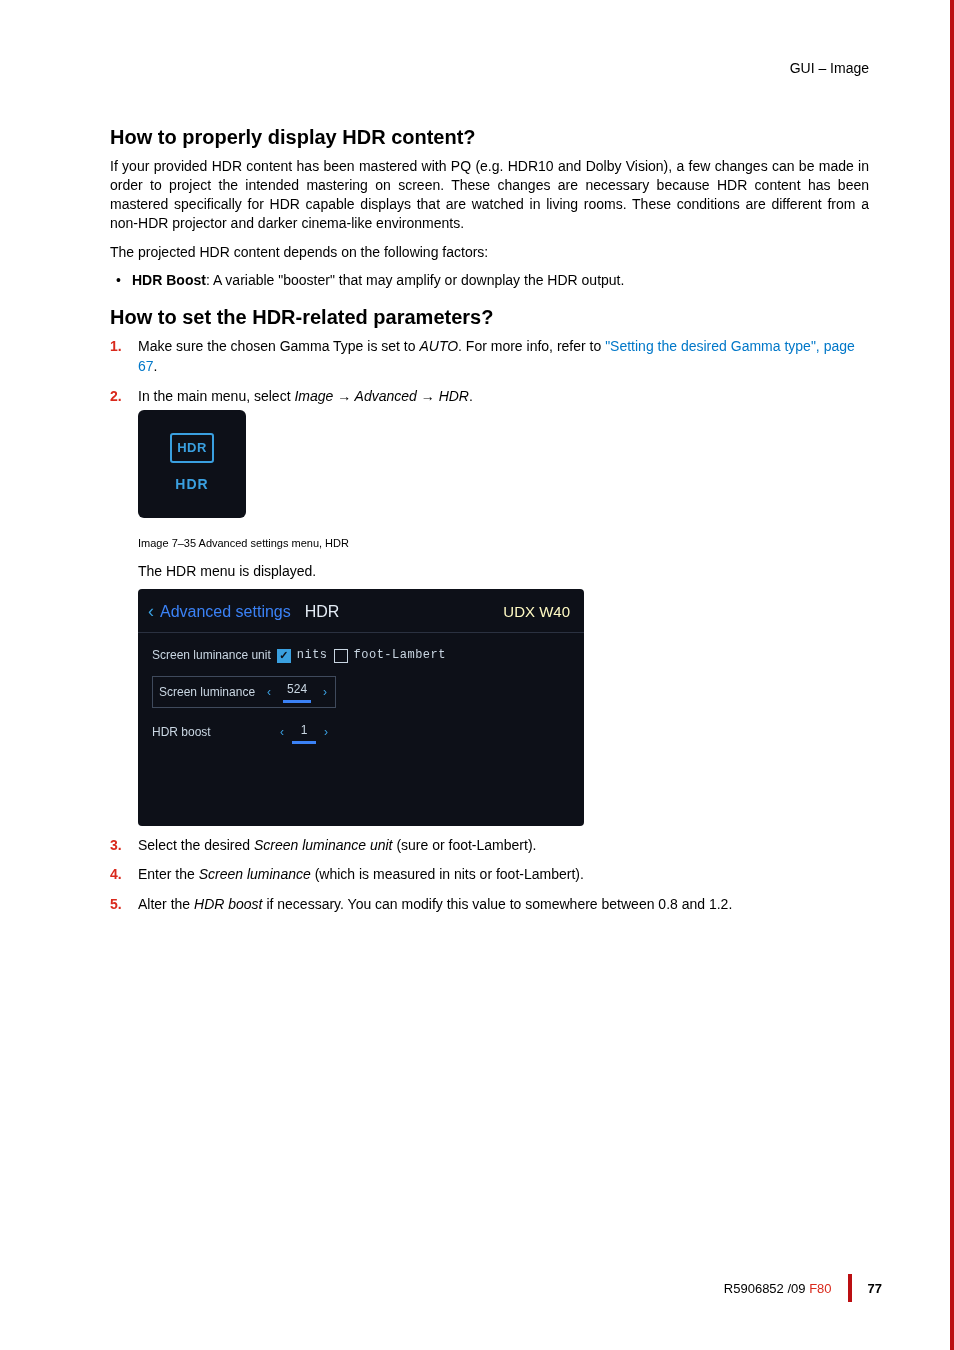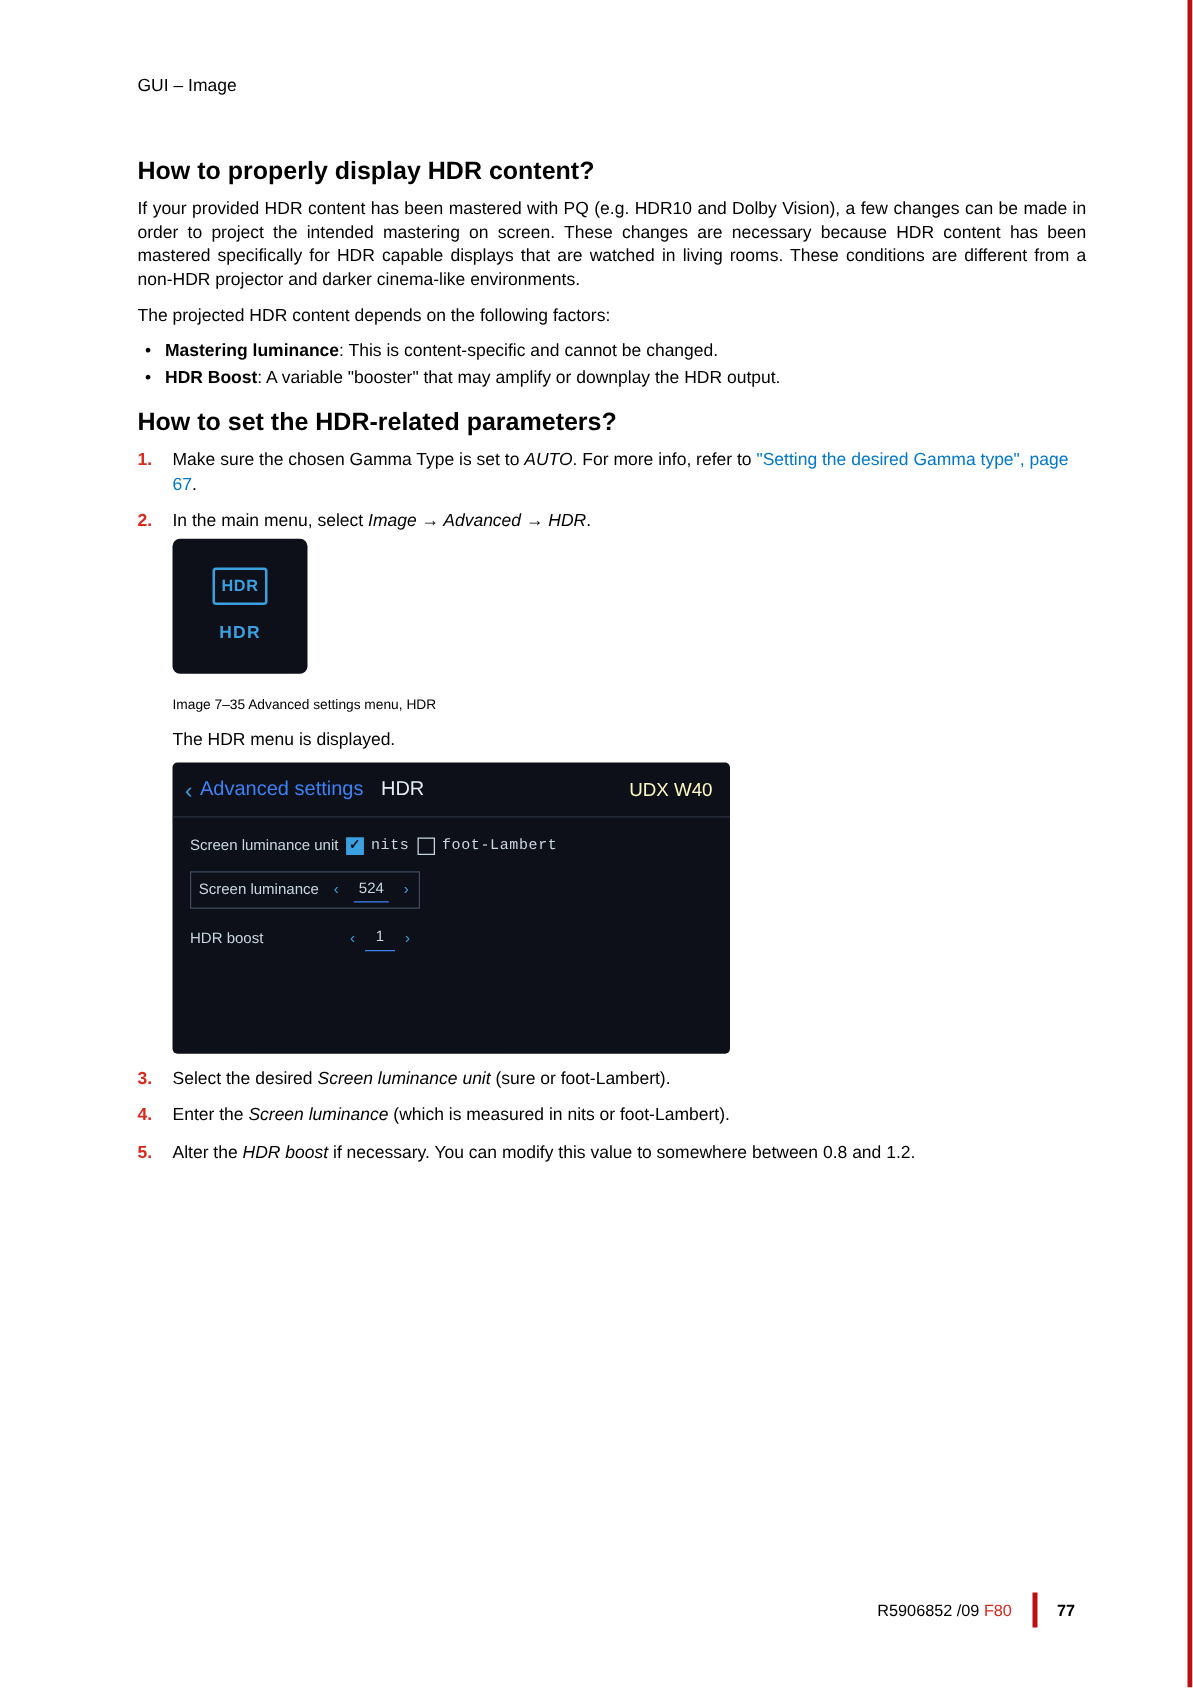--- a/index.html
+++ b/index.html
@@ -11,21 +11,21 @@
     color: #000;
     padding: 60px 85px 50px 110px;
   }
   .red-bar {
     position: absolute;
     top: 0; right: 0;
     width: 4px; height: 100%;
     background: #bb0f12;
   }
   .top-row {
-    text-align: left;
+    text-align: right;
     font-size: 14px;
     margin-bottom: 50px;
   }
   h3.section {
     font-size: 20px;
     font-weight: bold;
     margin-bottom: 8px;
   }
   p.body {
     font-size: 14px;
@@ -158,26 +158,26 @@
   .checkbox.empty { background: transparent; color: transparent; border: 1px solid #c9d6e2; }
   .field-box {
     border: 1px solid #3f4a5c;
     padding: 4px 6px;
     display: inline-flex;
     align-items: center;
     gap: 10px;
     font-size: 12px;
   }
   .chev { color: #3aa0e0; font-size: 12px; padding: 0 2px; }
-  .valline { border-bottom: 1px solid #3b82f6; padding: 0 4px 2px 4px; min-width: 24px; text-align: center; }
+  .valline { border-bottom: 3px solid #3b82f6; padding: 0 4px 2px 4px; min-width: 24px; text-align: center; }
 
   .footer {
     position: absolute;
     bottom: 48px;
-    right: 94px;
+    right: 72px;
     display: flex;
     align-items: center;
     gap: 16px;
     font-size: 13px;
   }
   .footer .vrule {
     width: 4px; height: 28px; background: #bb0f12;
   }
   .footer .pnum { font-weight: bold; }
   .footer .f80 { color: #d9291c; }
@@ -187,23 +187,20 @@
 
 <div class="red-bar"></div>
 
 <div class="top-row">GUI – Image</div>
 
 <h3 class="section">How to properly display HDR content?</h3>
 <p class="body">If your provided HDR content has been mastered with PQ (e.g. HDR10 and Dolby Vision), a few changes can be made in order to project the intended mastering on screen. These changes are necessary because HDR content has been mastered specifically for HDR capable displays that are watched in living rooms. These conditions are different from a non-HDR projector and darker cinema-like environments.</p>
 <p class="body">The projected HDR content depends on the following factors:</p>
 
 <ul class="bullets">
-  <li>
-    <span class="bold">Mastering luminance</span><span>: This is content-specific and cannot be changed.</span>
-  </li>
   <li>
     <span class="bold">HDR Boost</span><span>: A variable "booster" that may amplify or downplay the HDR output.</span>
   </li>
 </ul>
 
 <h3 class="section">How to set the HDR-related parameters?</h3>
 
 <ol class="steps">
   <li>
     <span class="num">1.</span>

